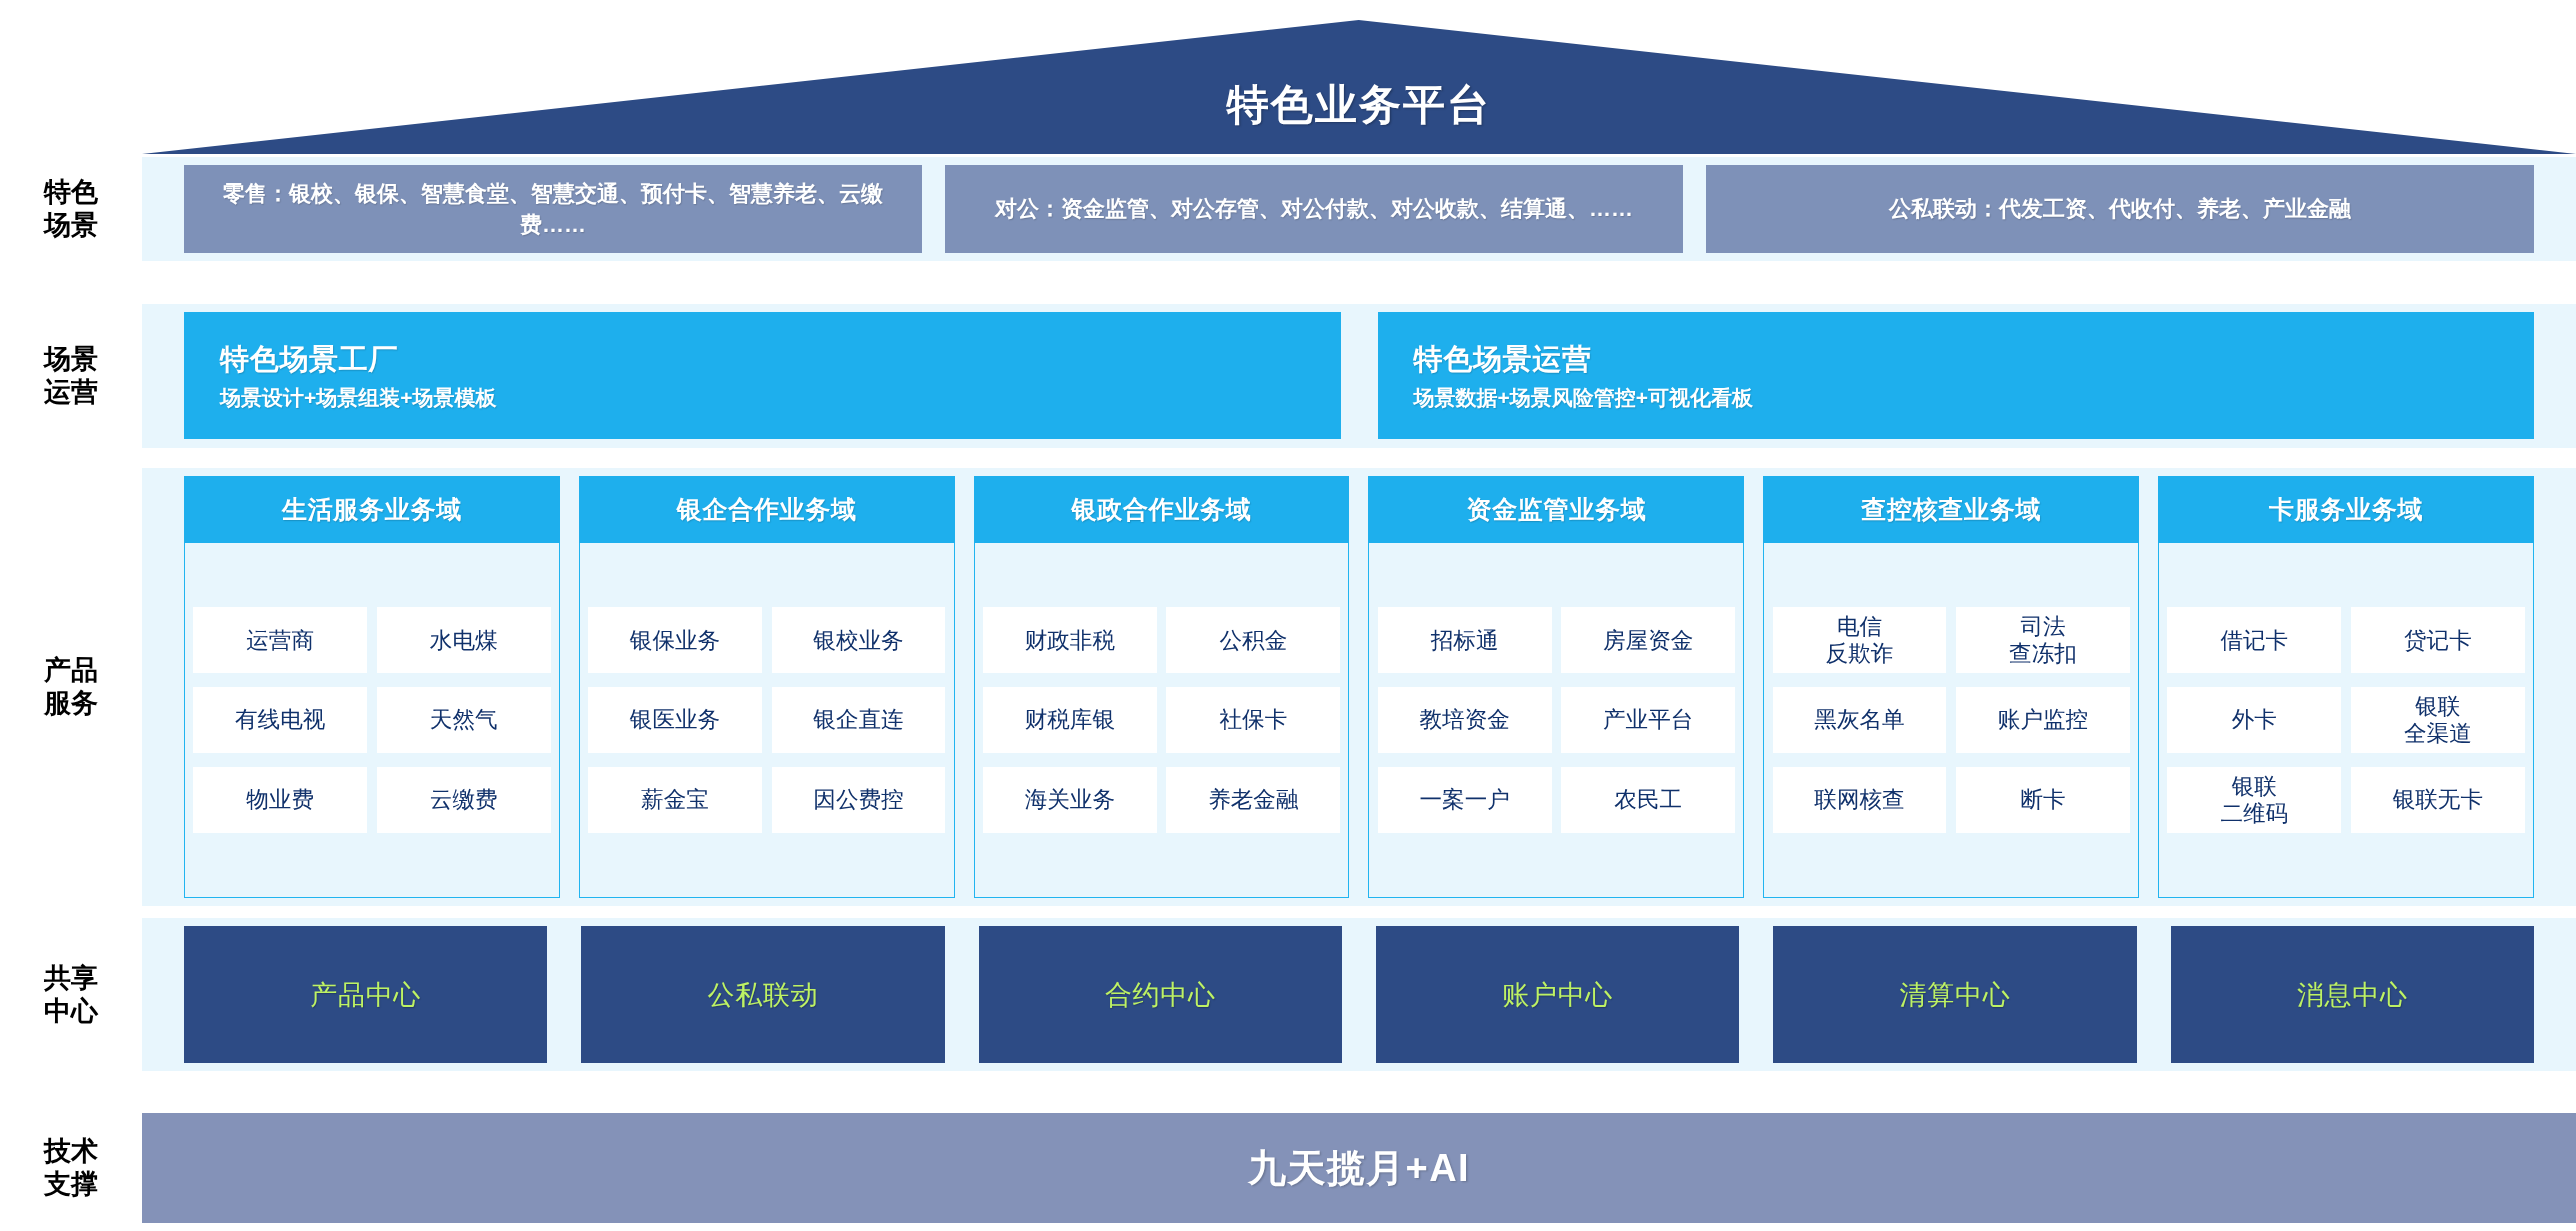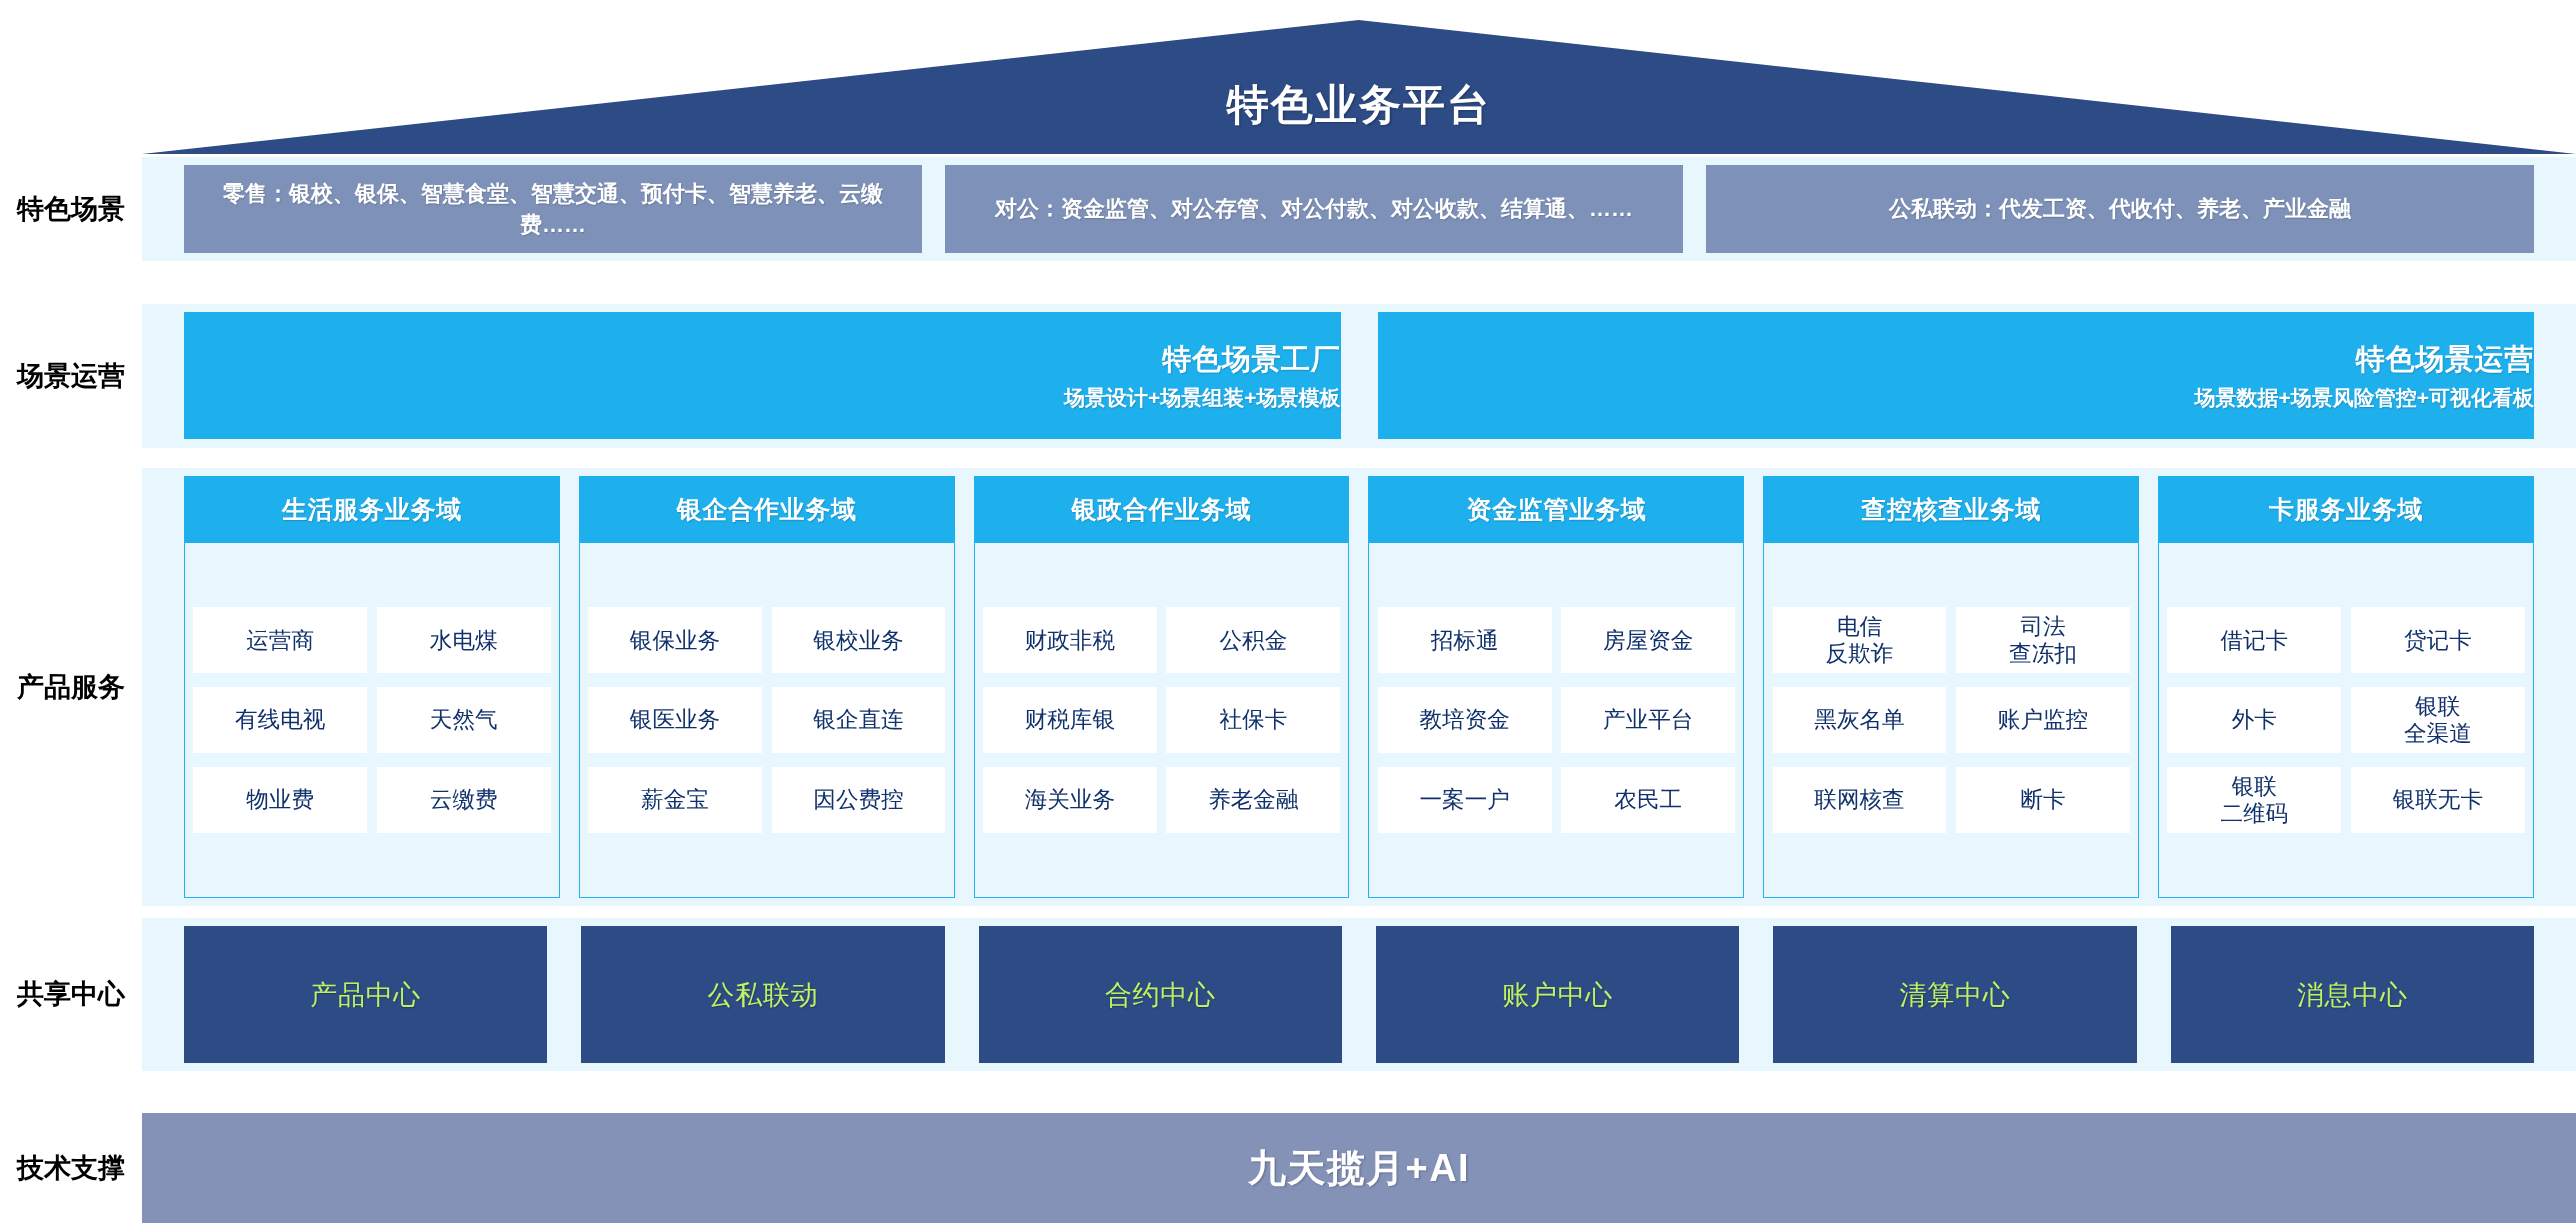--- a/index.html
+++ b/index.html
@@ -50,20 +50,21 @@
     font-size: 42px;
     font-weight: bold;
     letter-spacing: 2.1px;
     text-shadow: 1.4px 1.4px 2.1px rgba(0,0,0,0.25);
   }
   .row-label {
     position: absolute;
     left: 0;
     width: 142px;
     display: flex;
+    flex-direction: column;
     align-items: center;
     justify-content: center;
     color: #000000;
     font-size: 27px;
     font-weight: bold;
     line-height: 1.22;
     text-align: center;
   }
   .band {
     position: absolute;
@@ -117,24 +118,25 @@
     padding: 0 42px;
     box-sizing: border-box;
     gap: 37px;
   }
   .ops-box {
     flex: 1 1 0;
     background: #1eafed;
     color: #ffffff;
     display: flex;
     flex-direction: column;
-    align-items: flex-end;
+    align-items: flex-start;
     justify-content: center;
     gap: 4px;
     text-shadow: 0.7px 0.7px 1.4px rgba(0,0,0,0.18);
+    padding-left: 36px;
   }
   .ops-title { font-size: 29px; font-weight: bold; letter-spacing: 0.7px; }
   .ops-sub   { font-size: 21px; font-weight: bold; }
 
   
   #band-product { top: 452px; height: 438px; }
   .product-inner {
     position: absolute;
     left: 142px;
     top: 460px;

